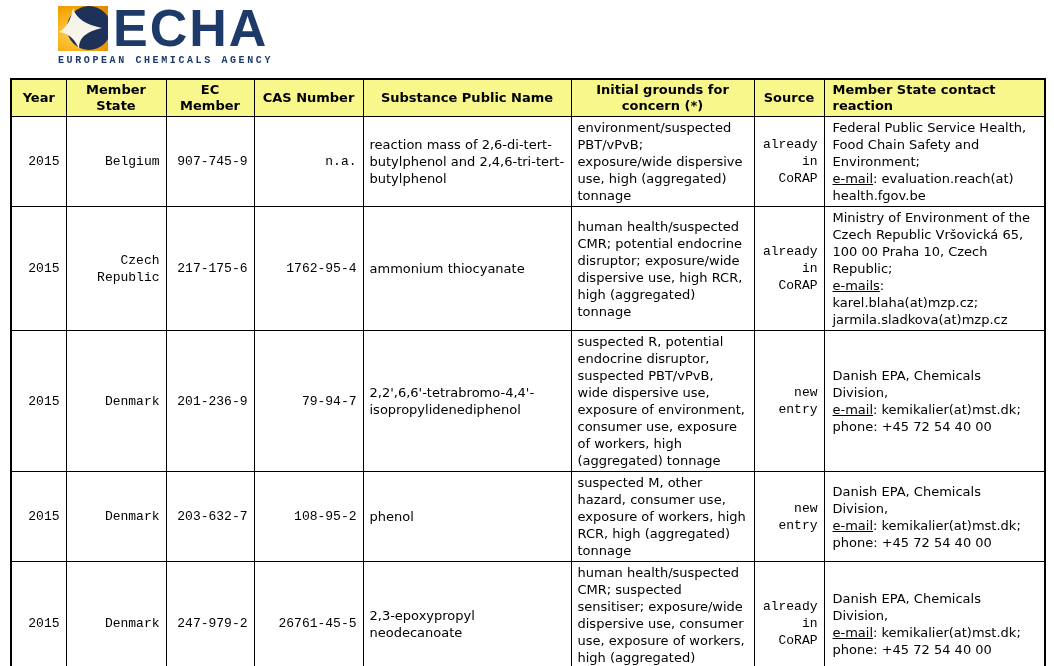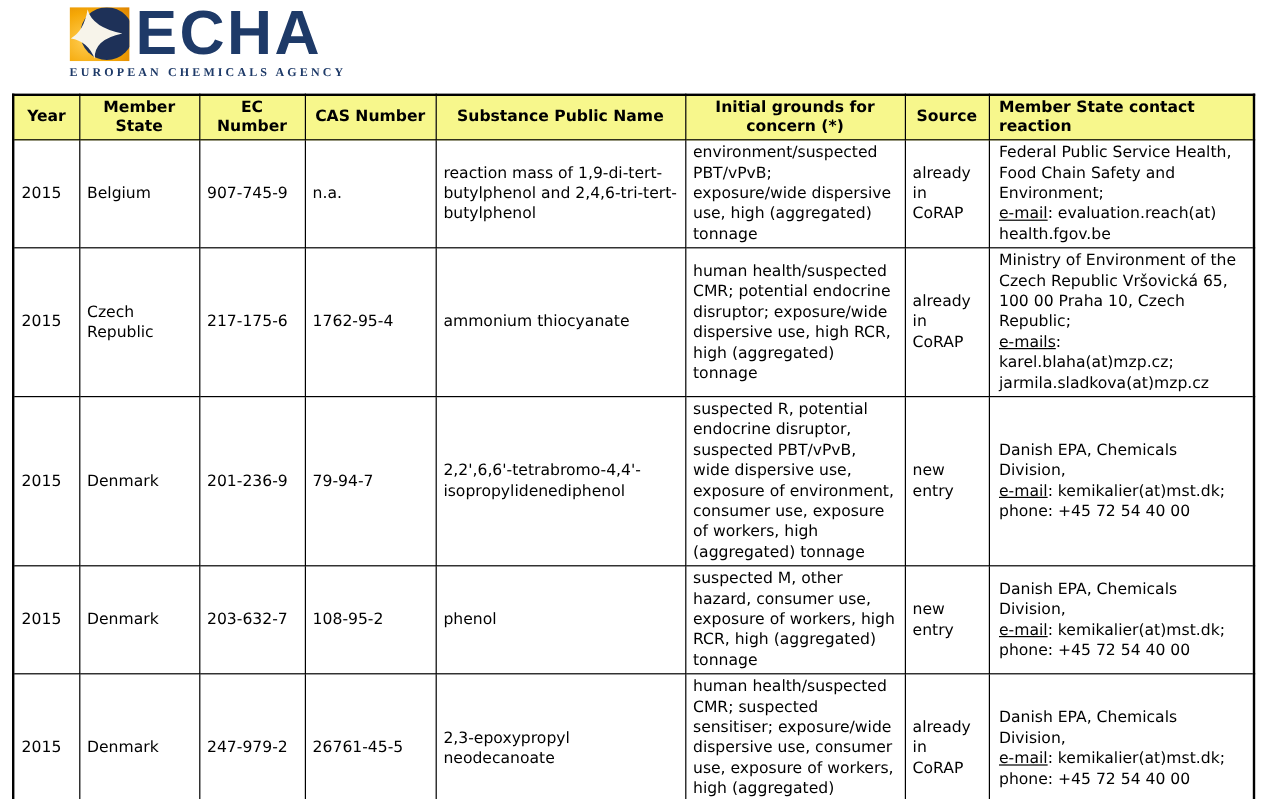--- a/index.html
+++ b/index.html
@@ -18,21 +18,21 @@
   .logo{margin:6px 0 0 58px;}
   .logo-row{display:flex;align-items:flex-start;gap:5px;}
   .logo-icon{width:50px;height:45px;display:block;}
   .logo-acronym{
     font-family:"Liberation Sans","DejaVu Sans",sans-serif;
     font-weight:bold;font-size:52px;line-height:45px;
     letter-spacing:2px;color:var(--navy);
   }
   .logo-subtitle{
     margin-top:4px;
-    font-family:Liberation Serif, serif;
+    font-family:Liberation Mono, monospace;
     font-weight:bold;font-size:10px;letter-spacing:2.6px;
     color:var(--navy);white-space:nowrap;
   }
   table.data{
     margin:12px 0 0 10px;
     width:1034px;
     border-collapse:collapse;
     table-layout:fixed;
     border:2px solid var(--border);
     font-size:13px;line-height:17px;
@@ -45,21 +45,21 @@
     vertical-align:middle;
     padding:2px 6px;
   }
   thead tr{height:37px;padding-left:48px;}
   th{
     background:var(--header-bg);
     font-weight:bold;font-size:13px;line-height:16px;
     text-align:center;
   }
   th.h-left{text-align:left;padding-left:8px;}
-  td.c-center{text-align:left;}
+  td.c-center{text-align:right;font-family:Liberation Mono, monospace;}
   td.c-left{text-align:left;}
   td.pre{white-space:pre-line;}
   td.contact{padding-left:8px;padding-right:4px;}
   .u{text-decoration:underline;}
 </style>
 </head>
 <body>
 
 <div class="page">
 
@@ -95,35 +95,35 @@
         <col class="c4">
       <col class="c5">
         <col class="c6">
         <col class="c7">
         <col class="c8">
     </colgroup>
     <thead>
       <tr>
         <th>Year</th>
         <th>Member State</th>
-        <th>EC Number</th>
+        <th>EC Member</th>
         <th>CAS Number</th>
         <th>Substance Public Name</th>
         <th>Initial grounds for concern (*)</th>
         <th>Source</th>
         <th class="h-left">Member State contact reaction</th>
       </tr>
     </thead>
     <tbody>
         <tr style="height: 88px;">
     <td class="c-center">2015</td>
     <td class="c-center">Belgium</td>
     <td class="c-center">907-745-9</td>
     <td class="c-center">n.a.</td>
-    <td class="c-left">reaction mass of 1,9-di-tert-butylphenol and 2,4,6-tri-tert-butylphenol</td>
+    <td class="c-left">reaction mass of 2,6-di-tert-butylphenol and 2,4,6-tri-tert-butylphenol</td>
     <td class="c-left pre">environment/suspected PBT/vPvB;
 exposure/wide dispersive use, high (aggregated) tonnage</td>
     <td class="c-center">already in CoRAP</td>
     <td class="c-left pre contact"><span>Federal Public Service Health, Food Chain Safety and Environment;
 </span><span class="u">e-mail</span><span>: evaluation.reach(at)
 health.fgov.be</span></td>
   </tr>
         <tr style="height: 112px;">
     <td class="c-center">2015</td>
     <td class="c-center">Czech Republic</td>

